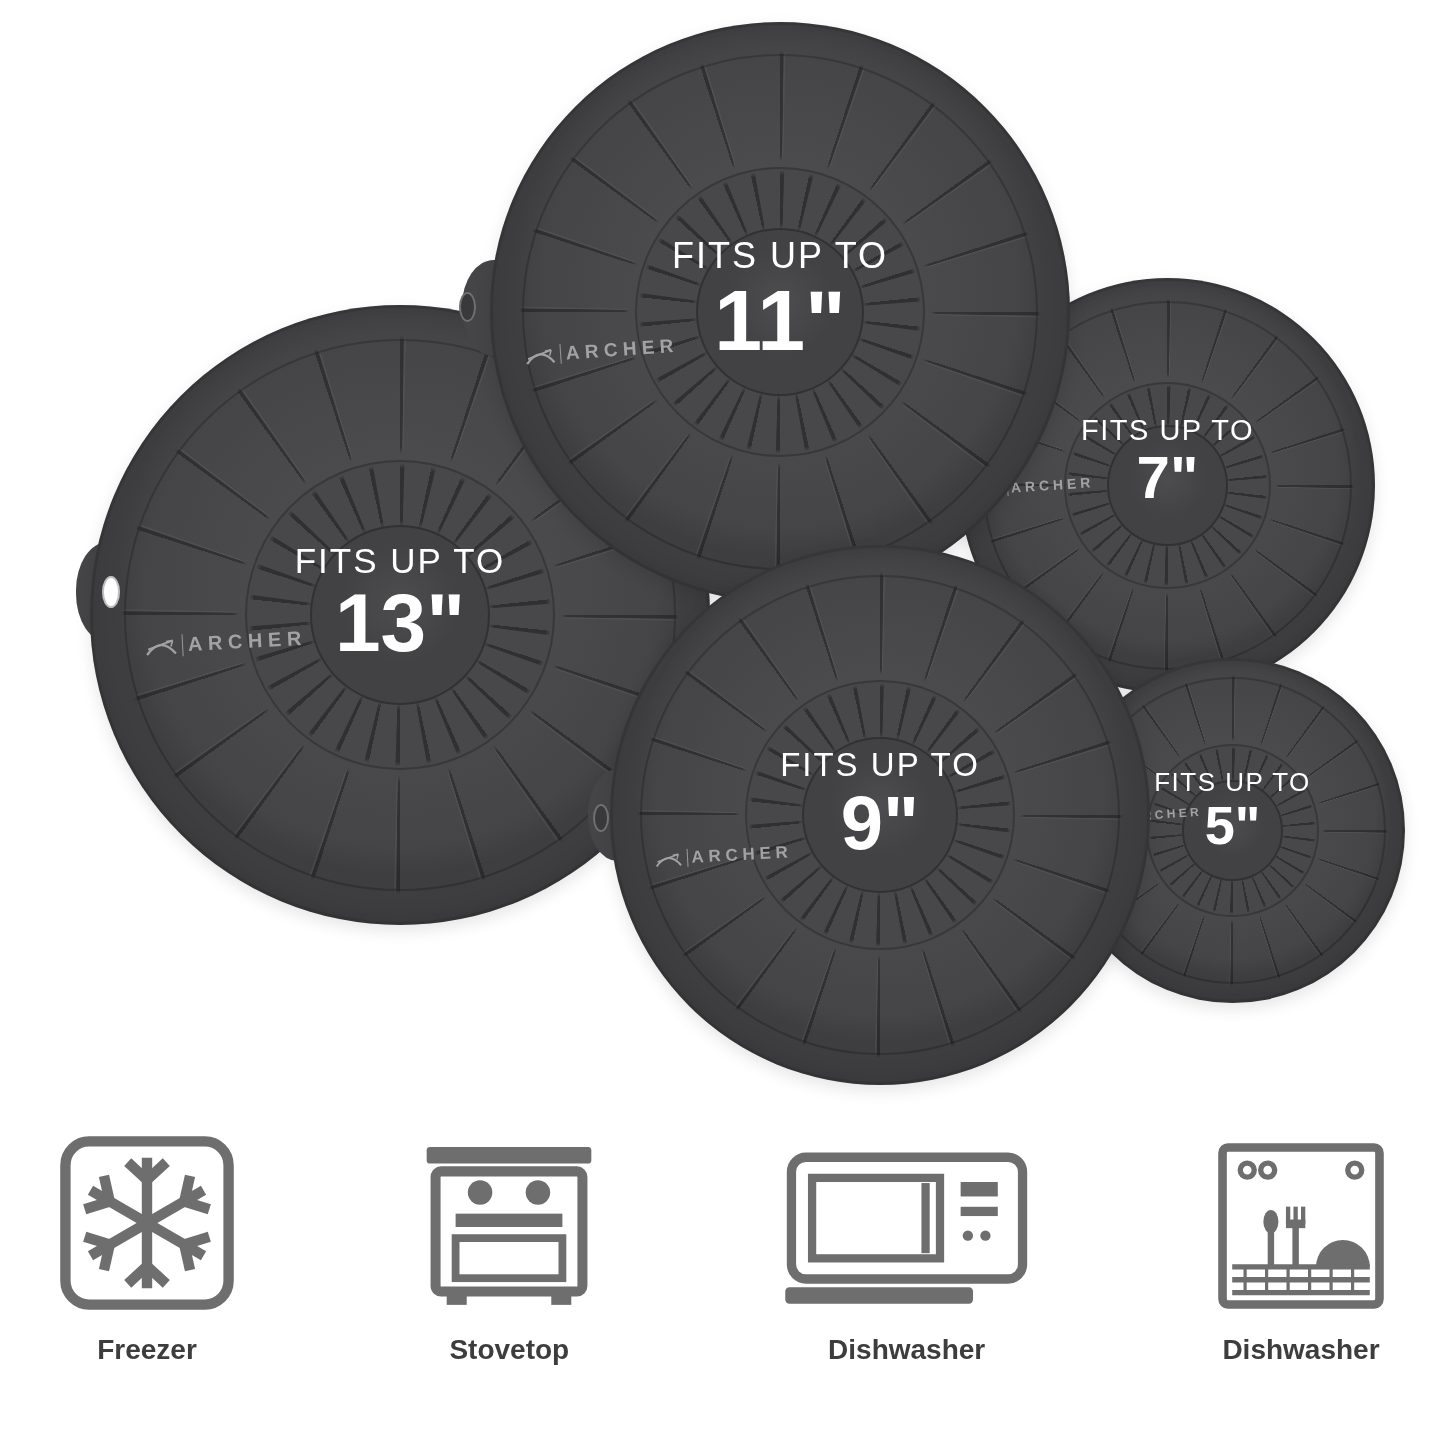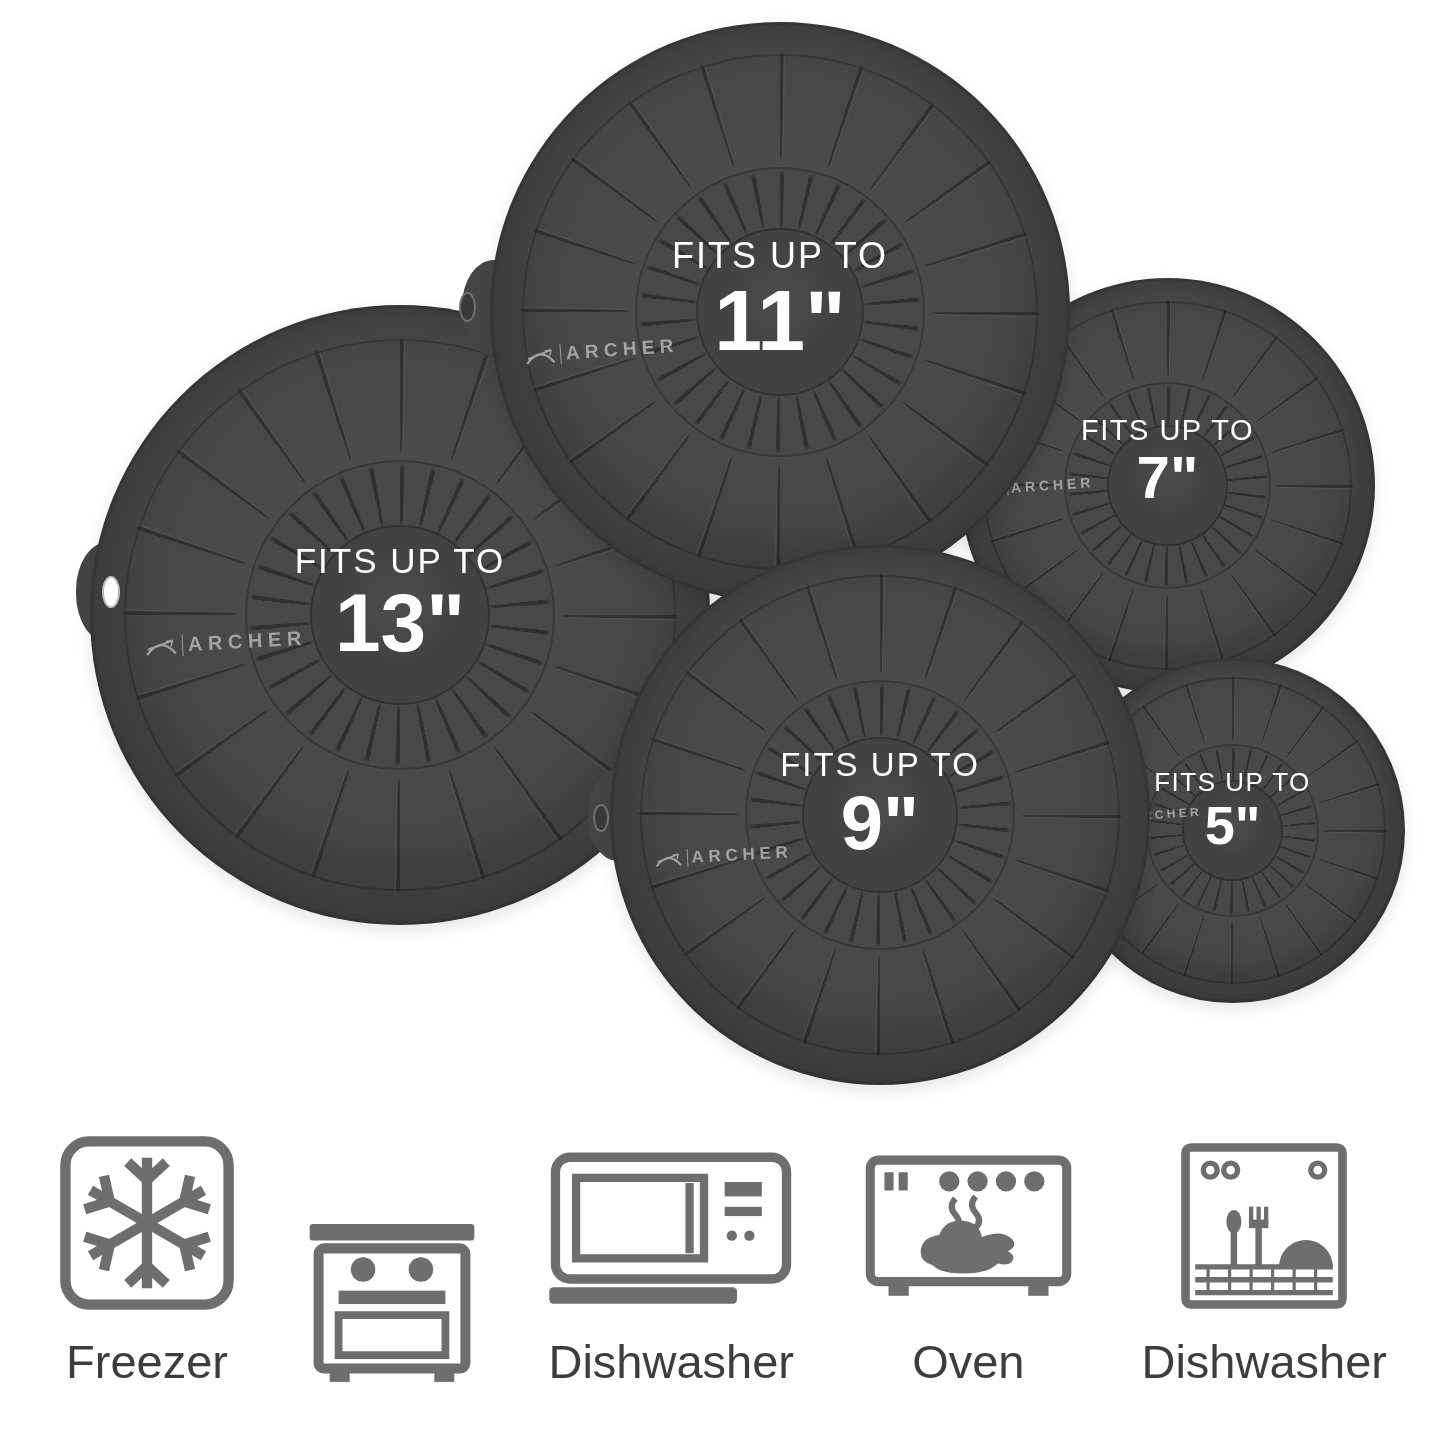--- a/index.html
+++ b/index.html
@@ -92,21 +92,21 @@
   .lid-5 .size{font-size:54px}
   .lid-5 .logo{left:44px;top:150px;font-size:12px;transform:rotate(-4deg)}
   .lid-5 .tab{width:46px;height:68px;left:-10px;top:107px}
   .lid-5 .hole{width:12px;height:22px;left:2px;top:130px}
 
   
   .features { position:absolute; top:1120px; left:0; right:0; padding:0 58px;
               display:flex; justify-content:space-between; align-items:flex-end; }
   .feature { display:flex; flex-direction:column; align-items:center; }
   .icon-box { height:192px; display:flex; align-items:flex-end; justify-content:center; }
-  .feature-label { margin-top:22px; font-size:47px; font-weight:normal; color:#3d3d3d; }
+  .feature-label { margin-top:22px; font-size:28px; font-weight:bold; color:#3d3d3d; }
 </style>
 </head>
 <body>
 
 <div class="canvas">
 
   <div class="lid lid-13">
     <div class="tab"></div>
     <div class="disc"></div>
     <div class="hub"></div>
@@ -251,57 +251,39 @@
           <rect x="6" y="4" width="148" height="15" rx="3"></rect>
           <rect x="14" y="26" width="132" height="108" rx="5" fill="none" stroke="#6e6e6e" stroke-width="9"></rect>
           <circle cx="54" cy="45" r="11"></circle>
           <circle cx="106" cy="45" r="11"></circle>
           <rect x="32" y="64" width="96" height="12"></rect>
           <rect x="32" y="86" width="96" height="36" fill="none" stroke="#6e6e6e" stroke-width="7"></rect>
           <rect x="24" y="134" width="18" height="12"></rect>
           <rect x="118" y="134" width="18" height="12"></rect>
         </svg>
       </div>
+      <div class="feature-label">Stovetop</div>
     </div>
 
     <div class="feature">
       <div class="icon-box">
         <svg width="248" height="163" viewBox="0 0 240 158" fill="#6e6e6e" aria-hidden="true">
           <rect x="8" y="8" width="224" height="118" rx="14" fill="none" stroke="#6e6e6e" stroke-width="9"></rect>
           <rect x="28" y="28" width="124" height="78" fill="none" stroke="#6e6e6e" stroke-width="8"></rect>
           <rect x="134" y="33" width="8" height="68"></rect>
           <rect x="172" y="32" width="36" height="14"></rect>
           <rect x="172" y="56" width="36" height="9"></rect>
           <circle cx="179" cy="84" r="5"></circle>
           <circle cx="196" cy="84" r="5"></circle>
           <rect x="2" y="134" width="182" height="16" rx="4"></rect>
         </svg>
       </div>
       <div class="feature-label">Dishwasher</div>
     </div>
 
-    <div class="feature">
-      <div class="icon-box">
-        <svg width="213" height="160" viewBox="0 0 210 158" fill="#6e6e6e" aria-hidden="true">
-          <rect x="8" y="8" width="194" height="120" rx="8" fill="none" stroke="#6e6e6e" stroke-width="9"></rect>
-          <rect x="22" y="20" width="9" height="18"></rect>
-          <rect x="36" y="20" width="9" height="18"></rect>
-          <circle cx="86" cy="29" r="10"></circle>
-          <circle cx="114" cy="29" r="10"></circle>
-          <circle cx="142" cy="29" r="10"></circle>
-          <circle cx="170" cy="29" r="10"></circle>
-          <path d="M92 46 q-7 8 0 16 q7 8 0 15" fill="none" stroke="#6e6e6e" stroke-width="6"></path>
-          <path d="M112 44 q-7 8 0 16 q7 8 0 15" fill="none" stroke="#6e6e6e" stroke-width="6"></path>
-          <path d="M70 112 q-14 -4 -12 -16 q2 -12 18 -14 q6 -16 24 -14 q16 2 18 16 q20 -8 30 2 q6 7 -4 12 q8 4 4 10 q-4 5 -14 2 q-10 10 -34 10 q-22 0 -30 -8 z"></path>
-          <rect x="26" y="128" width="20" height="14"></rect>
-          <rect x="164" y="128" width="20" height="14"></rect>
-        </svg>
-      </div>
-      <div class="feature-label">Oven</div>
-    </div>
 
     <div class="feature">
       <div class="icon-box">
         <svg width="172" height="172" viewBox="0 0 160 160" aria-hidden="true">
           <rect x="7" y="7" width="146" height="146" rx="5" fill="none" stroke="#6e6e6e" stroke-width="8"></rect>
           <circle cx="30" cy="28" r="6.5" fill="none" stroke="#6e6e6e" stroke-width="5"></circle>
           <circle cx="49" cy="28" r="6.5" fill="none" stroke="#6e6e6e" stroke-width="5"></circle>
           <circle cx="130" cy="28" r="6.5" fill="none" stroke="#6e6e6e" stroke-width="5"></circle>
           <g fill="#6e6e6e">
             <ellipse cx="52" cy="76" rx="7" ry="11"></ellipse>

